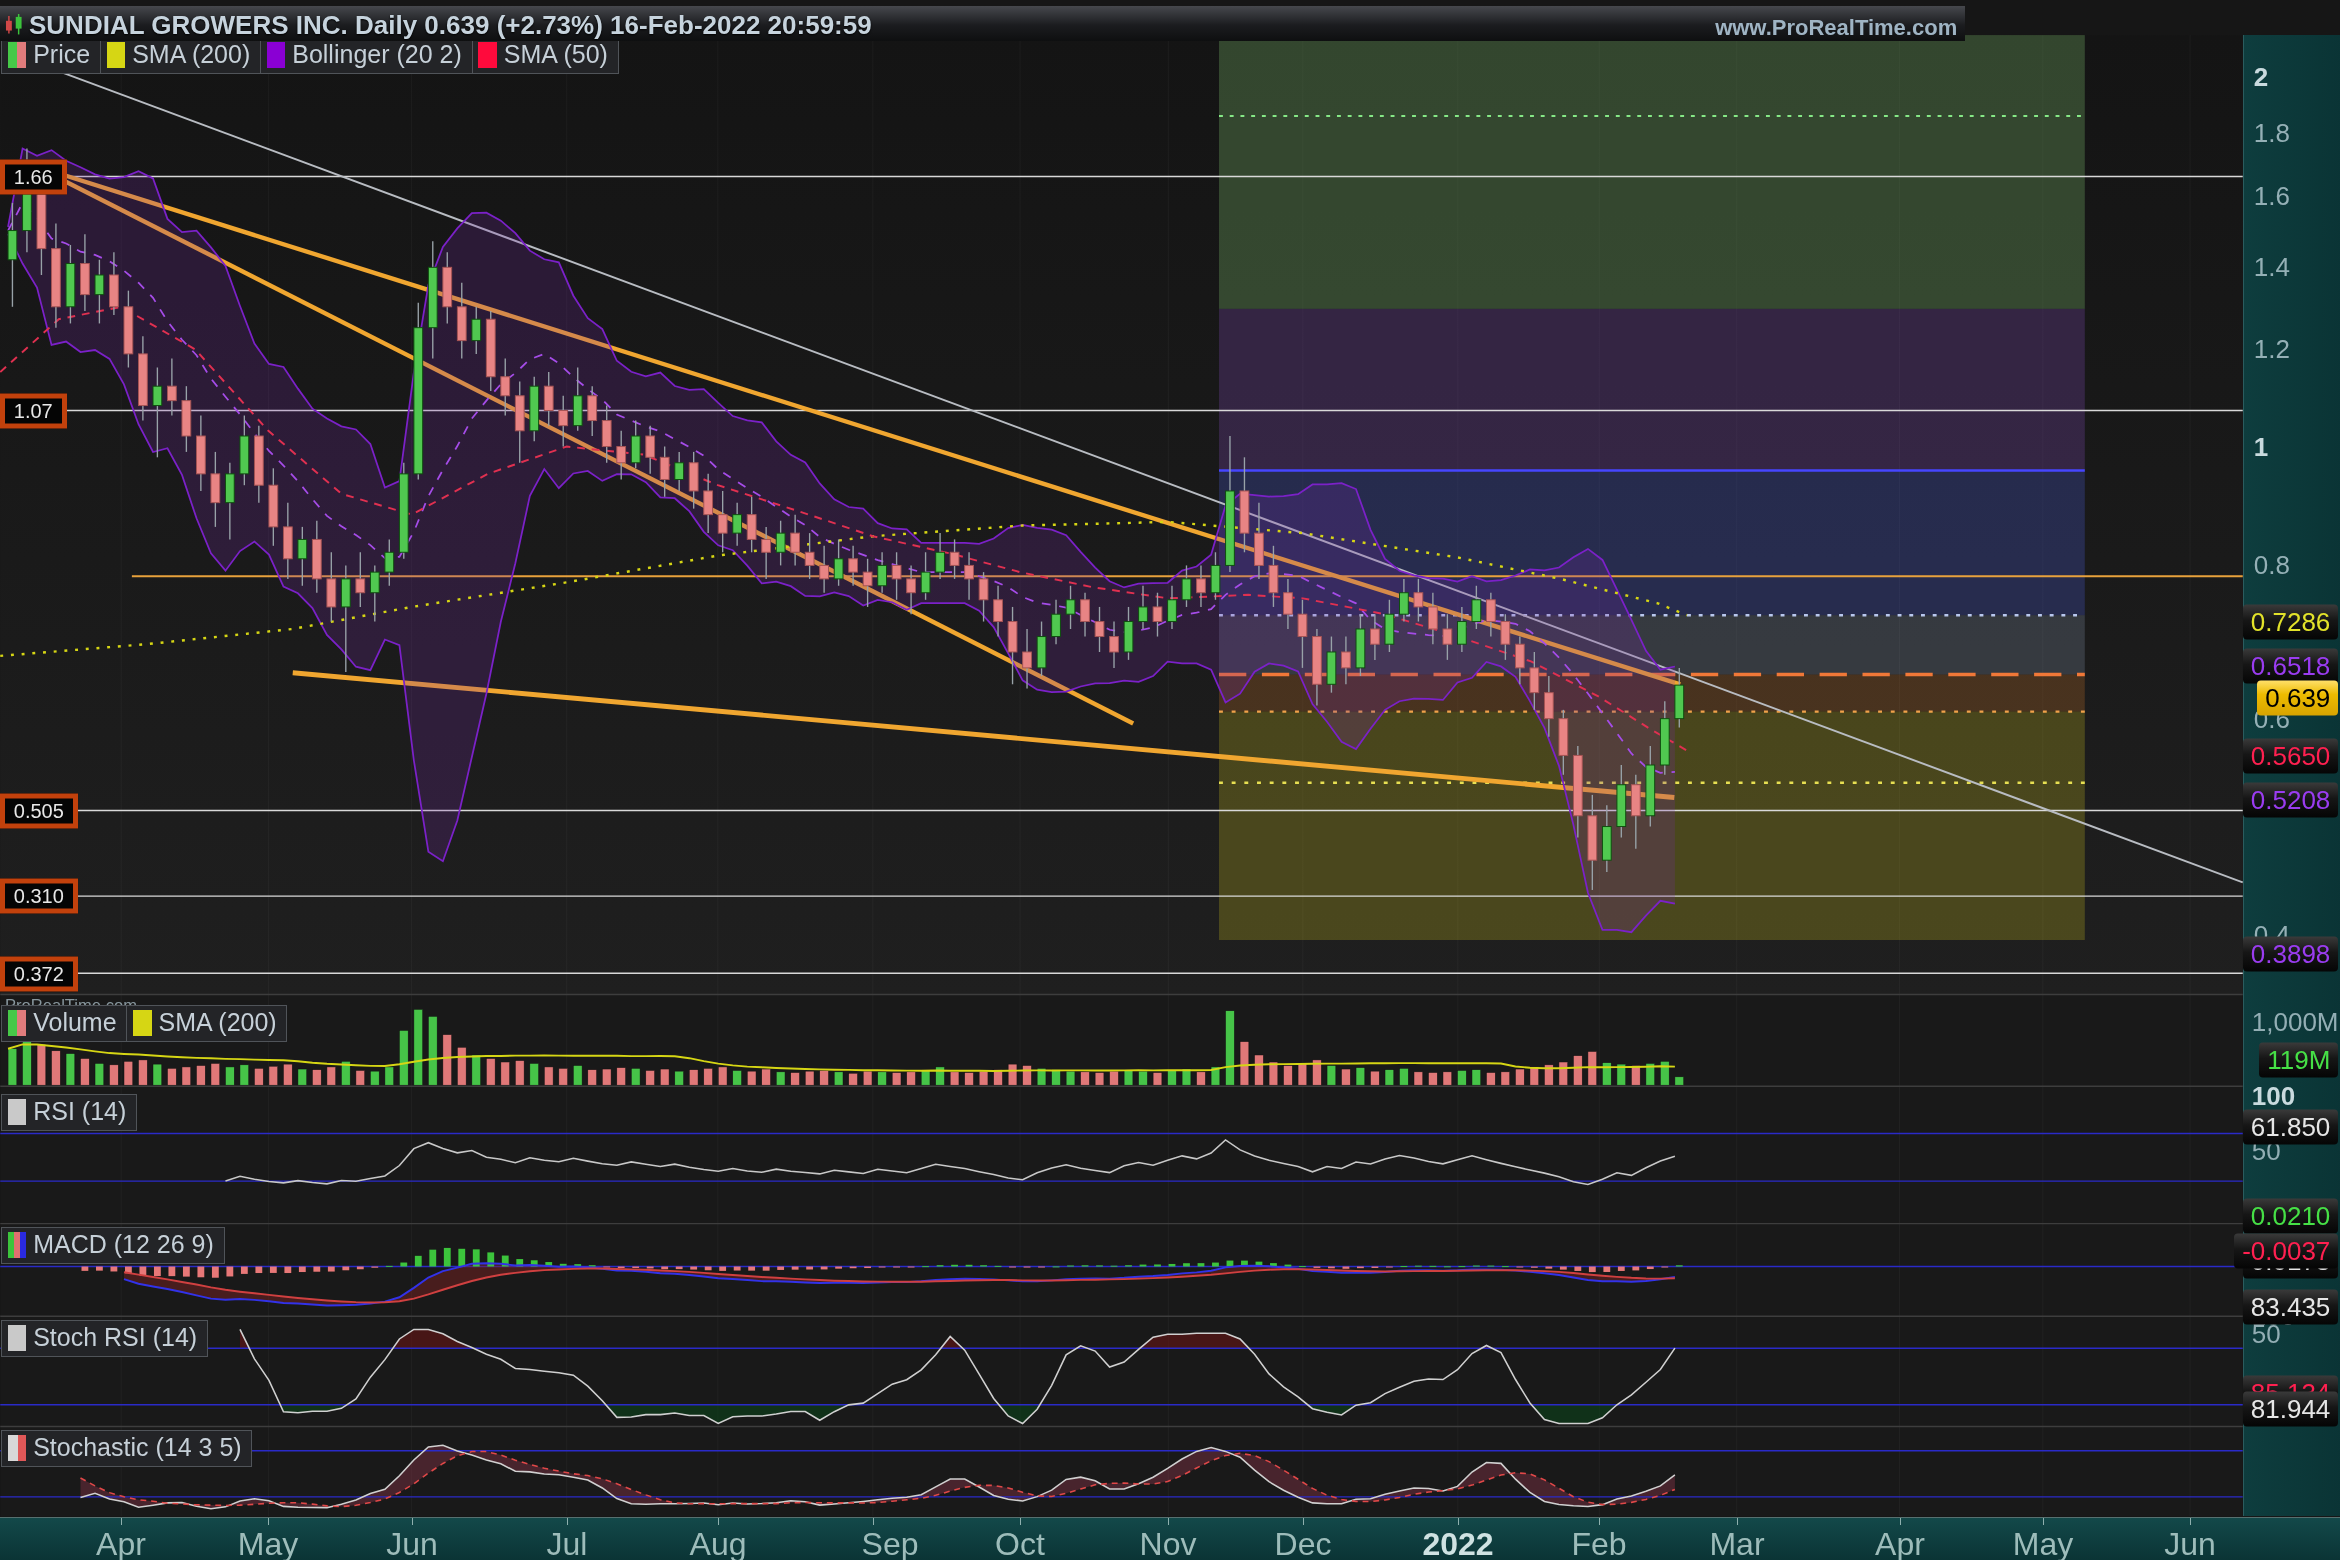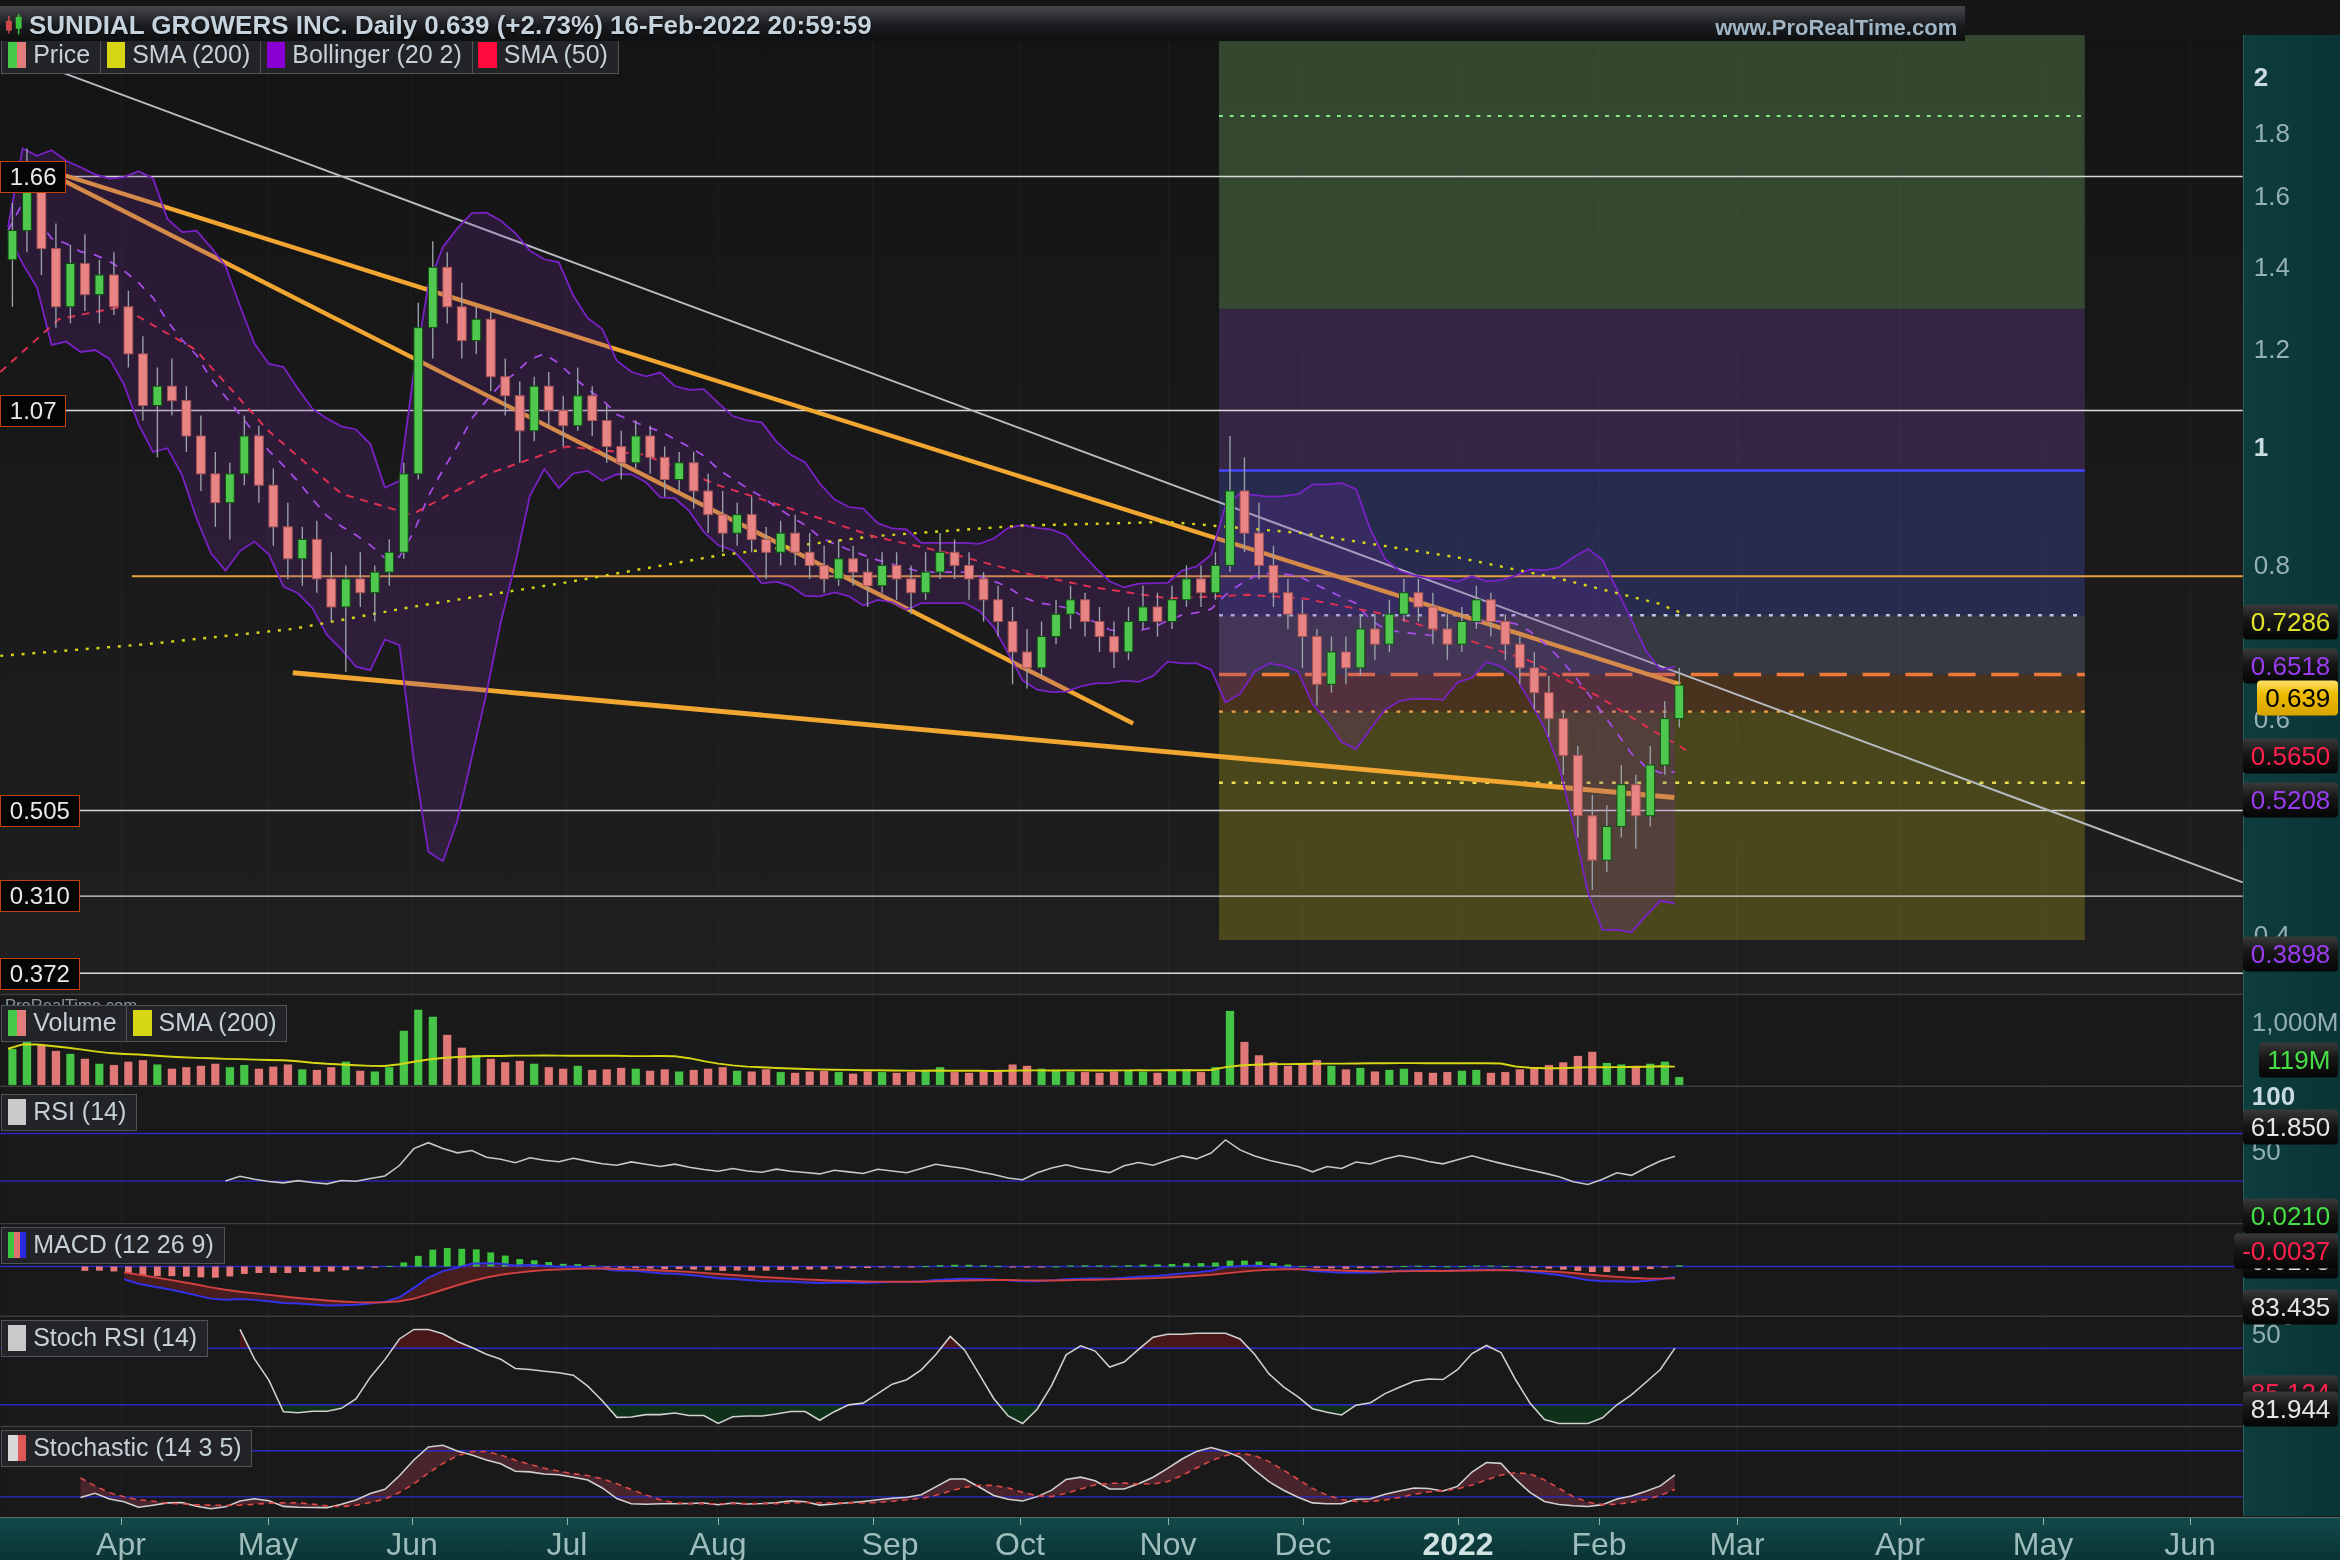--- a/index.html
+++ b/index.html
@@ -40,21 +40,21 @@
     border-radius:3.9px;padding:2px 7.8px;font-size:26px;color:#e6e6e6;white-space:nowrap;}
   .axbox.yellow{color:#e3e32a;}
   .axbox.purple{color:#9a3cf0;}
   .axbox.red{color:#ff2050;}
   .axbox.green{color:#46e046;}
   .axbox.price{background:linear-gradient(#ffe06a,#edbb00 40%,#d8a400);color:#000;}
   .axplain{position:absolute;left:7.8px;transform:translateY(-50%);color:#93aeb4;font-size:26px;white-space:nowrap;}
   .axplain.bold{font-weight:bold;color:#c9dade;}
   
   .lvlab{position:absolute;left:0;transform:translateY(-50%);background:#050505;
-    border:1px solid #c2410c;color:#e8e8e8;font-size:24px;padding:1px 8.8px;z-index:25;}
+    border:5px solid #c2410c;color:#e8e8e8;font-size:20px;padding:1px 8.8px;z-index:25;}
   #watermark{position:absolute;left:4.9px;top:996px;color:#88979e;font-size:16.6px;z-index:25;}
 </style>
 </head>
 <body>
 
 <div id="stage">
 
   <div id="titlebar">
     <span class="t">SUNDIAL GROWERS INC. Daily 0.639 (+2.73%) 16-Feb-2022 20:59:59</span>
     <span class="site">www.ProRealTime.com</span>

